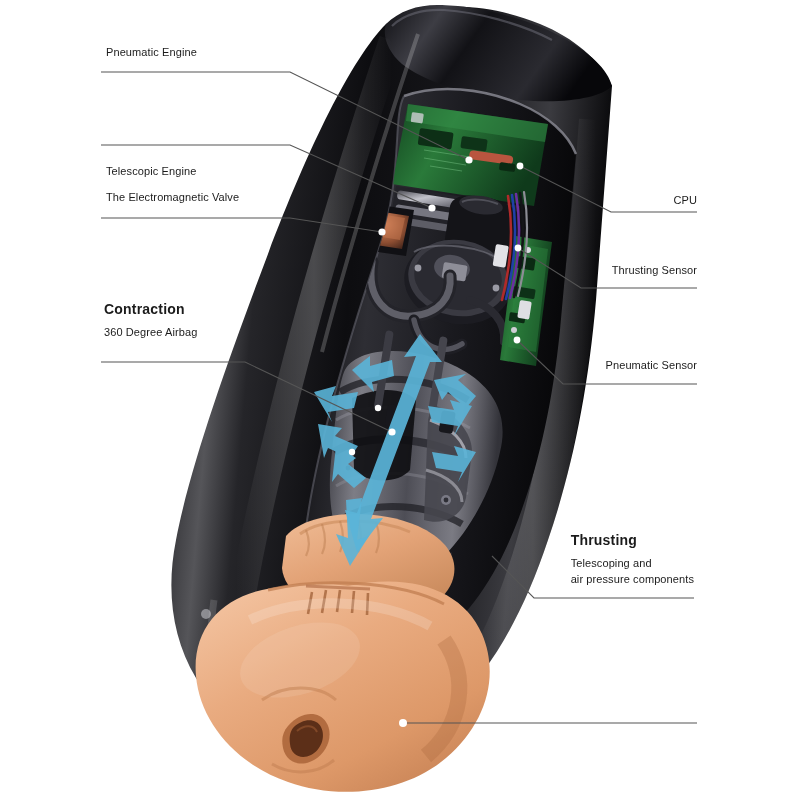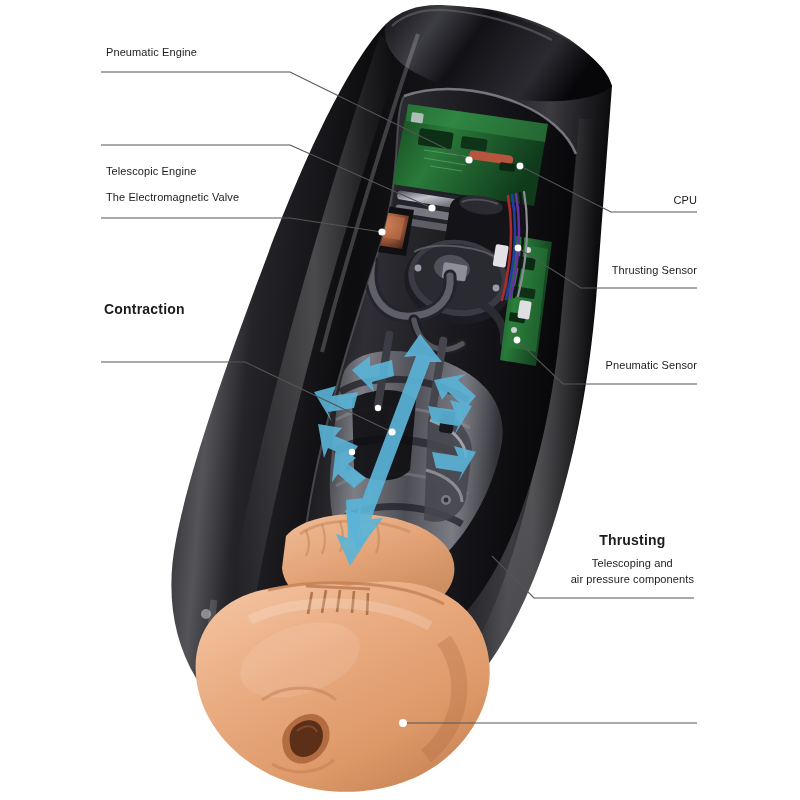--- a/index.html
+++ b/index.html
@@ -14,21 +14,21 @@
   #stage{position:absolute;inset:0;width:800px;height:800px;}
 
   
   .callout{position:absolute;white-space:nowrap;color:#1b1b1b;}
   .callout .ttl{
     font-size:14px;font-weight:bold;letter-spacing:.2px;line-height:1.25;
   }
   .callout .lbl{
     font-size:11px;font-weight:normal;line-height:1.5;letter-spacing:.1px;
   }
-  .callout.r{text-align:center;}
+  .callout.r{text-align:left;}
 
   
   .lines{position:absolute;left:0;top:0;width:800px;height:800px;pointer-events:none;}
 
   
   .device{position:absolute;left:0;top:0;width:800px;height:800px;}
 </style>
 </head>
 <body>
 
@@ -399,20 +399,21 @@
   <div class="callout" style="left:106px;top:117px;margin-top:46px;">
     <div class="lbl">Telescopic Engine</div>
   </div>
 
   <div class="callout" style="left:106px;top:189px;">
     <div class="lbl">The Electromagnetic Valve</div>
   </div>
 
   <div class="callout" style="left:104px;top:301px;">
     <div class="ttl">Contraction</div>
+    <div class="lbl" style="margin-top:5px;">360 Degree Airbag</div>
   </div>
 
   <div class="callout r" style="right:103px;top:192px;">
     <div class="lbl">CPU</div>
   </div>
 
   <div class="callout r" style="right:103px;top:262px;">
     <div class="lbl">Thrusting Sensor</div>
   </div>
 

